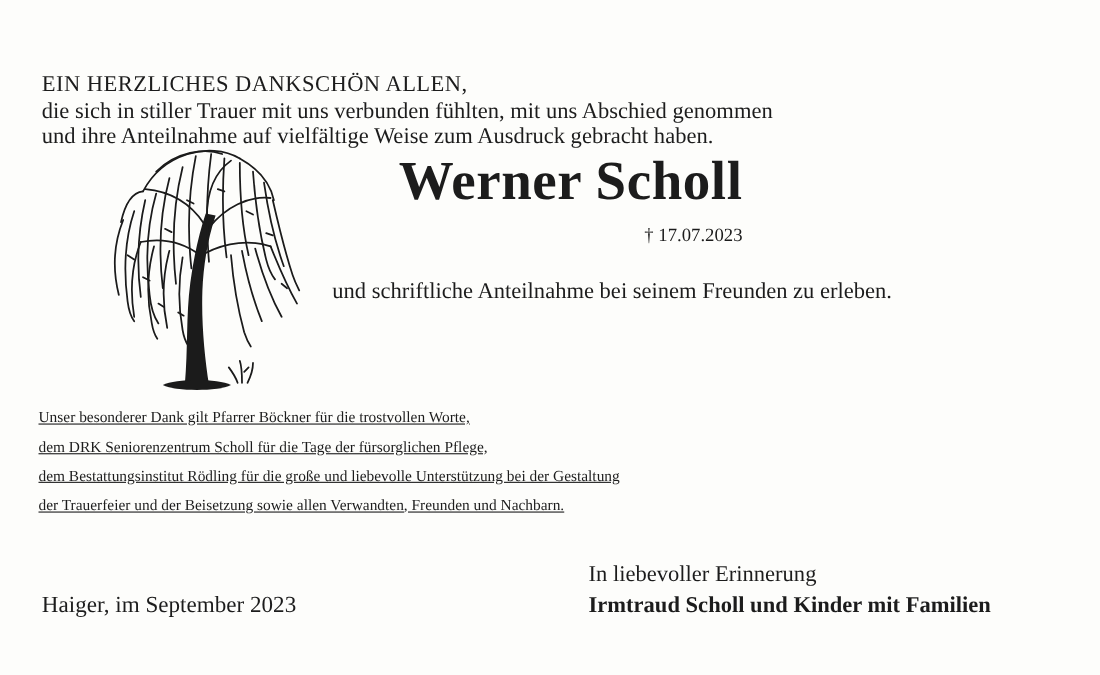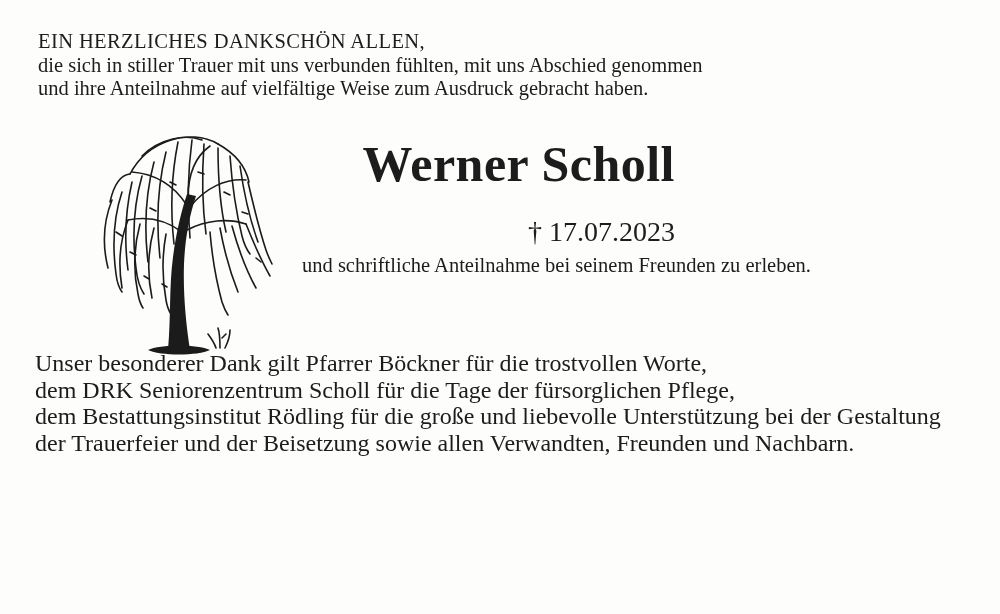--- a/index.html
+++ b/index.html
@@ -23,20 +23,21 @@
   .header {
     position: absolute;
     left: 38px;
     top: 30px;
     font-size: 20.5px;
     line-height: 23.5px;
     white-space: nowrap;
   }
   .header .title {
     letter-spacing: 0.4px;
+    margin-top: 36px;
   }
   .tree {
     position: absolute;
     left: 70px;
     top: 112px;
     width: 218px;
     height: 246px;
   }
   .name-block {
     position: absolute;
@@ -46,38 +47,39 @@
     text-align: right;
   }
   .deceased-name {
     font-size: 50px;
     font-weight: bold;
     line-height: 56px;
     letter-spacing: 0.5px;
     white-space: nowrap;
   }
   .death-date {
-    margin-top: 24px;
-    font-size: 28px;
+    margin-top: 12px;
+    font-size: 17px;
   }
   .tribute {
     position: absolute;
     left: 302px;
     top: 252px;
     font-size: 20.5px;
     line-height: 27.5px;
     white-space: nowrap;
   }
   .thanks {
     position: absolute;
     left: 35px;
-    top: 350px;
-    font-size: 24px;
+    top: 368px;
+    font-size: 14px;
     line-height: 26.5px;
     white-space: nowrap;
+    text-decoration: underline;
   }
   .footer-place {
     position: absolute;
     left: 38px;
     top: 537px;
     font-size: 21px;
     white-space: nowrap;
   }
   .footer-right {
     position: absolute;
@@ -177,15 +179,20 @@
     <div>und schriftliche Anteilnahme bei seinem Freunden zu erleben.</div>
   </div>
 
   <div class="thanks">
     <div>Unser besonderer Dank gilt Pfarrer Böckner für die trostvollen Worte,</div>
     <div>dem DRK Seniorenzentrum Scholl für die Tage der fürsorglichen Pflege,</div>
     <div>dem Bestattungsinstitut Rödling für die große und liebevolle Unterstützung bei der Gestaltung</div>
     <div>der Trauerfeier und der Beisetzung sowie allen Verwandten, Freunden und Nachbarn.</div>
   </div>
 
+  <div class="footer-place">Haiger, im September 2023</div>
 
+  <div class="footer-right">
+    <div>In liebevoller Erinnerung</div>
+    <div class="signature">Irmtraud Scholl und Kinder mit Familien</div>
+  </div>
 
 </div>
 
 </body></html>

